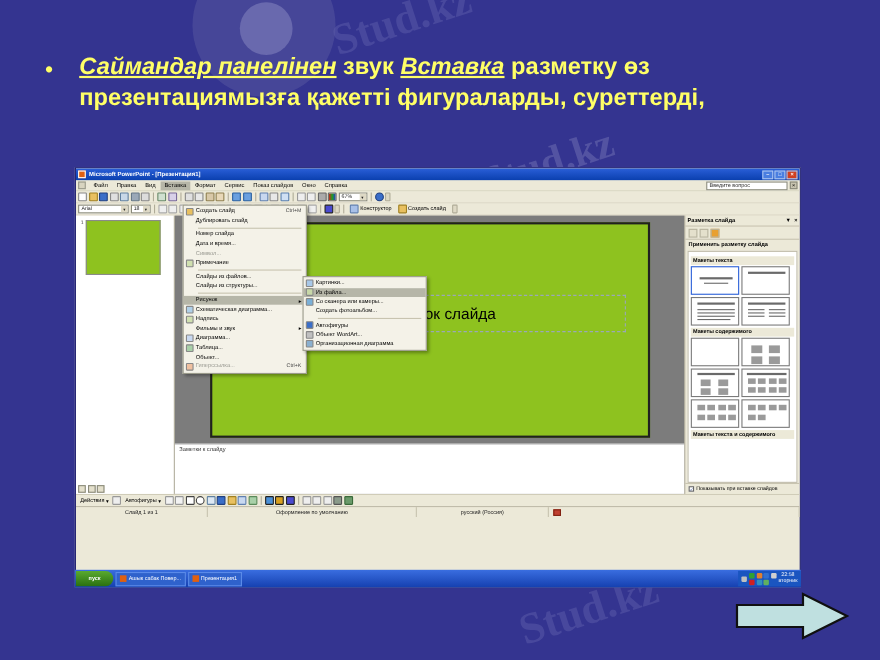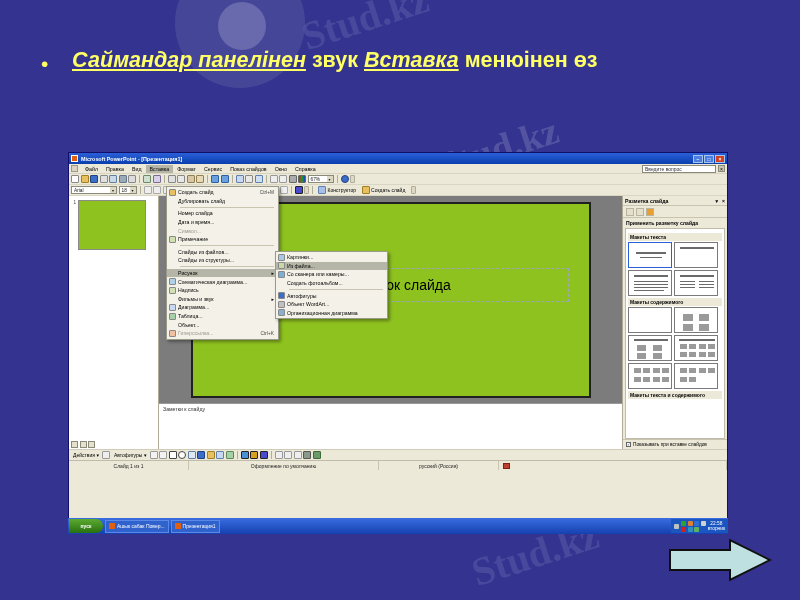--- a/index.html
+++ b/index.html
@@ -161,21 +161,22 @@
 <div class="wm-circle2"></div>
 <div class="wm wm1">Stud.kz</div>
 <div class="wm wm2">Stud.kz - Stud.kz</div>
 <div class="wm wm3">Stud.kz - Stud.kz</div>
 <div class="wm wm4">Stud.kz - Stud.kz</div>
 <div class="wm wm5">Stud.kz</div>
 
 <div class="bullet">•</div>
 <div class="slide-text">
   <div class="body">
-    <i>Саймандар панелінен</i><span> звук </span><i>Вставка</i><span> менюінен өз</span>
+    <i>Саймандар панелінен</i><span> звук </span><i>Вставка</i><span> разметку өз</span>
+    <div>презентациямызға қажетті фигураларды, суреттерді,</div>
   </div>
 </div>
 
 <div class="shot">
 
   <div class="titlebar">
     <div class="tb-icon"></div>
     <span>Microsoft PowerPoint - [Презентация1]</span>
     <div class="tb-btns">
       <div class="tb-btn">–</div>

